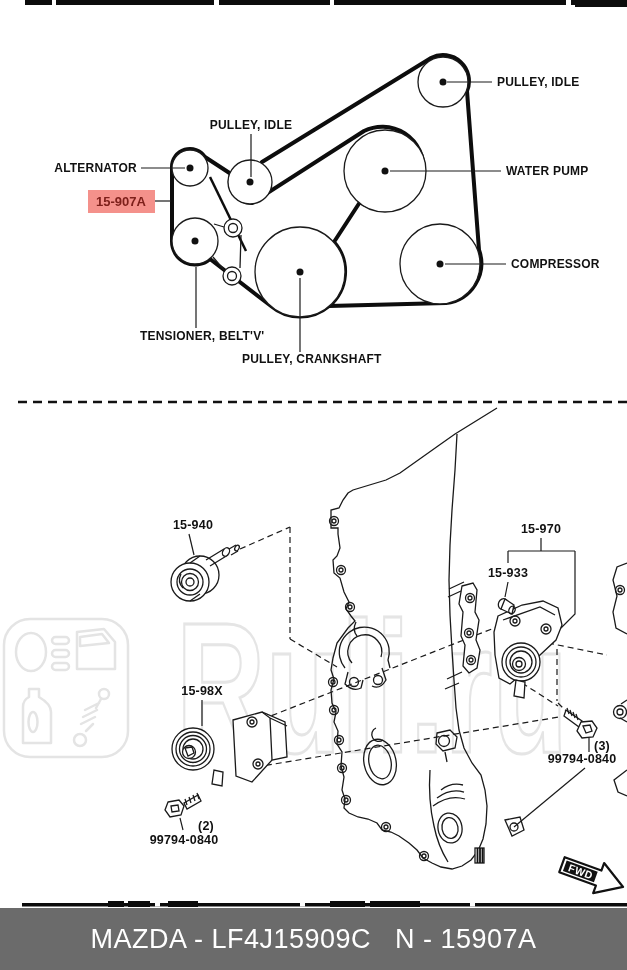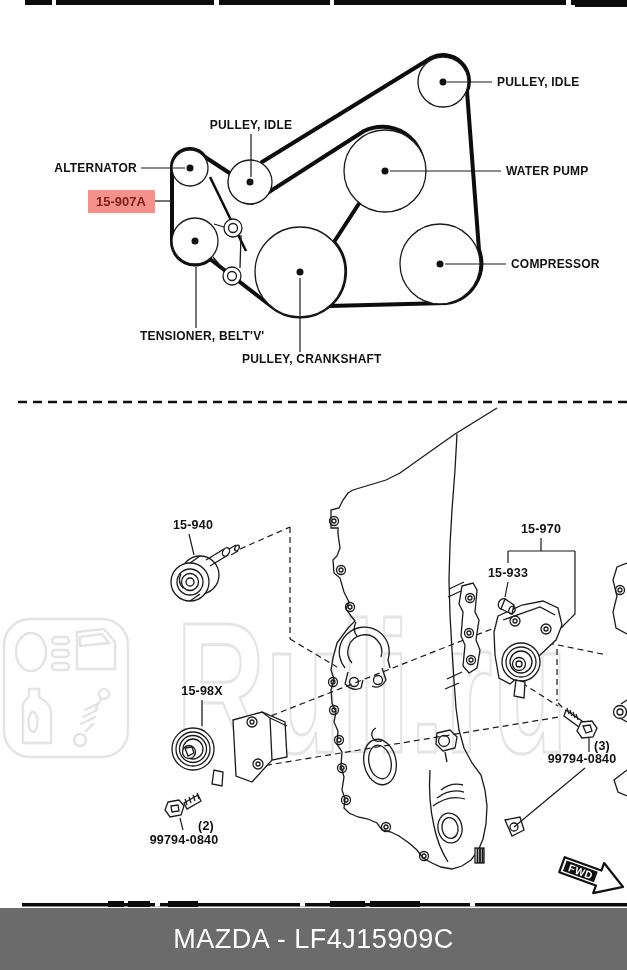--- a/index.html
+++ b/index.html
@@ -323,15 +323,16 @@
       <rect x="370" y="901" width="50" height="6" fill="#0c0c0c"></rect>
       <rect x="155" y="903" width="5" height="3.5" fill="#fff"></rect>
       <rect x="300" y="903" width="5" height="3.5" fill="#fff"></rect>
       <rect x="470" y="903" width="5" height="3.5" fill="#fff"></rect>
     </g>
   </g>
   </svg>
 
   <div class="footer">
     <span>MAZDA - LF4J15909C</span>
+    <span>N - 15907A</span>
   </div>
 
 </div>
 
 </body></html>

